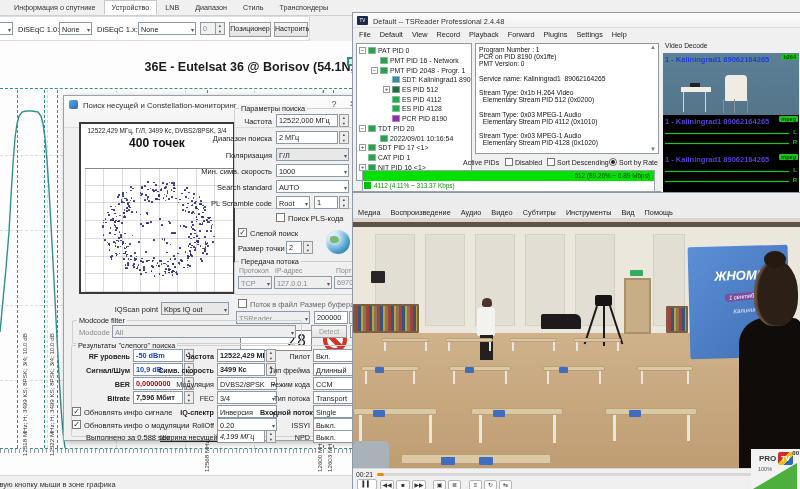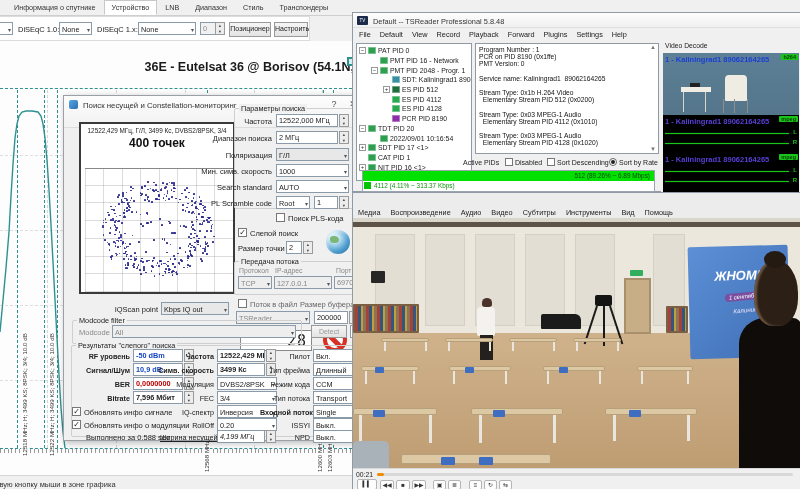--- a/index.html
+++ b/index.html
@@ -690,21 +690,21 @@
         <i>▴</i>
         <i>▾</i>
       </span>
     <span class="rlbl" style="left:104px;top:298px;width:46px;font-weight:normal">FEC</span>
     <span class="dd" style="left:153px;top:295px;width:60px">3/4</span>
     <span class="rlbl" style="left:202px;top:298px;width:44px;font-weight:normal">Тип потока</span>
     <span class="dd" style="left:249px;top:295px;width:44px">Transport</span>
 
     <span class="chk" style="left:8px;top:311px">✓</span>
     <span class="lbl" style="left:20px;top:312px">Обновлять инфо сигнале</span>
-    <span class="rlbl" style="left:104px;top:312px;width:46px;font-weight:normal">IQ-спектр</span>
+    <span class="rlbl" style="left:104px;top:312px;width:46px;font-weight:bold">IQ-спектр</span>
     <span class="dd" style="left:153px;top:309px;width:60px">Инверсия</span>
     <span class="rlbl" style="left:196px;top:312px;width:50px;font-weight:bold">Входной поток</span>
     <span class="dd" style="left:249px;top:309px;width:44px">Single</span>
 
     <span class="chk" style="left:8px;top:324px">✓</span>
     <span class="lbl" style="left:20px;top:325px">Обновлять инфо о модуляции</span>
     <span class="rlbl" style="left:104px;top:325px;width:46px;font-weight:normal">RollOff</span>
     <span class="dd" style="left:153px;top:322px;width:60px">0.20</span>
     <span class="rlbl" style="left:202px;top:325px;width:44px;font-weight:normal">ISSYI</span>
     <span class="dd" style="left:249px;top:322px;width:44px">Выкл.</span>
@@ -716,21 +716,21 @@
         <i>▴</i>
         <i>▾</i>
       </span>
     <span class="rlbl" style="left:202px;top:337px;width:44px;font-weight:normal">NPD</span>
     <span class="dd" style="left:249px;top:334px;width:44px">Выкл.</span>
   </div>
 
   <div id="tsr">
     <div class="abs" style="left:0;top:0;right:0;height:15px;background:linear-gradient(#fdfdfd,#f0f0f0);border-bottom:1px solid #e0e0e0">
       <span class="abs" style="left:4px;top:3px;width:11px;height:9px;background:#1b2a4a;border-radius:1px;color:#fff;font-size:4.5px;text-align:center;line-height:9px">TV</span>
-      <span class="lbl" style="left:20px;top:4px;font-size:7.4px;color:#333">Default -- TSReader Professional 5.8.48</span>
+      <span class="lbl" style="left:20px;top:4px;font-size:7.4px;color:#333">Default -- TSReader Professional 2.4.48</span>
     </div>
     <div class="abs" style="left:6px;top:17px;right:0;height:10px">
       
     <span class="mitem">File</span><span class="mitem">Default</span><span class="mitem">View</span><span class="mitem">Record</span><span class="mitem">Playback</span><span class="mitem">Forward</span><span class="mitem">Plugins</span><span class="mitem">Settings</span><span class="mitem">Help</span></div>
 
     <div class="abs" style="left:3px;top:30px;width:116px;height:138px;background:#fff;border:1px solid #8f9aa5;overflow:hidden;padding:2px 0 0 2px">
 
     <div class="trow" style="padding-left: 0px;">
           <span class="texp">−</span>
           <span class="ticon" style="background: rgb(46, 158, 79);"></span>
@@ -994,15 +994,22 @@
       <span class="vbtn" style="left:27px;top:11px;width:14px;height:10px">◀◀</span>
       <span class="vbtn" style="left:43px;top:11px;width:14px;height:10px">■</span>
       <span class="vbtn" style="left:59px;top:11px;width:14px;height:10px">▶▶</span>
       <span class="vbtn" style="left:80px;top:11px;width:13px;height:10px">▣</span>
       <span class="vbtn" style="left:95px;top:11px;width:13px;height:10px">≣</span>
       <span class="vbtn" style="left:116px;top:11px;width:13px;height:10px">≡</span>
       <span class="vbtn" style="left:131px;top:11px;width:13px;height:10px">↻</span>
       <span class="vbtn" style="left:146px;top:11px;width:13px;height:10px">⇆</span>
     </div>
 
+    <div class="abs" style="left:398px;top:256px;width:49px;height:41px;background:#f2f2f2;z-index:5;overflow:hidden">
+      <div style="position:absolute;left:2px;top:14px;width:0;height:0;border-left:44px solid transparent;border-bottom:26px solid #4caf3e"></div>
+      <span style="position:absolute;left:8px;top:5px;font-size:8px;font-weight:bold;color:#333">PRO</span>
+      <span style="position:absolute;left:27px;top:3px;width:15px;height:13px;background:linear-gradient(135deg,#d42b2b 0 40%,#e8c020 40% 65%,#2b66c4 65% 100%);color:#fff;font-size:7px;font-weight:bold;text-align:center;line-height:13px;border-radius:2px">TV</span>
+      <span style="position:absolute;left:7px;top:17px;font-size:5.5px;color:#555">100%</span>
+      <span style="position:absolute;right:1px;top:1px;font-size:6px;color:#222;font-weight:bold">00</span>
+    </div>
   </div>
 
 </div>
 
 </body></html>

